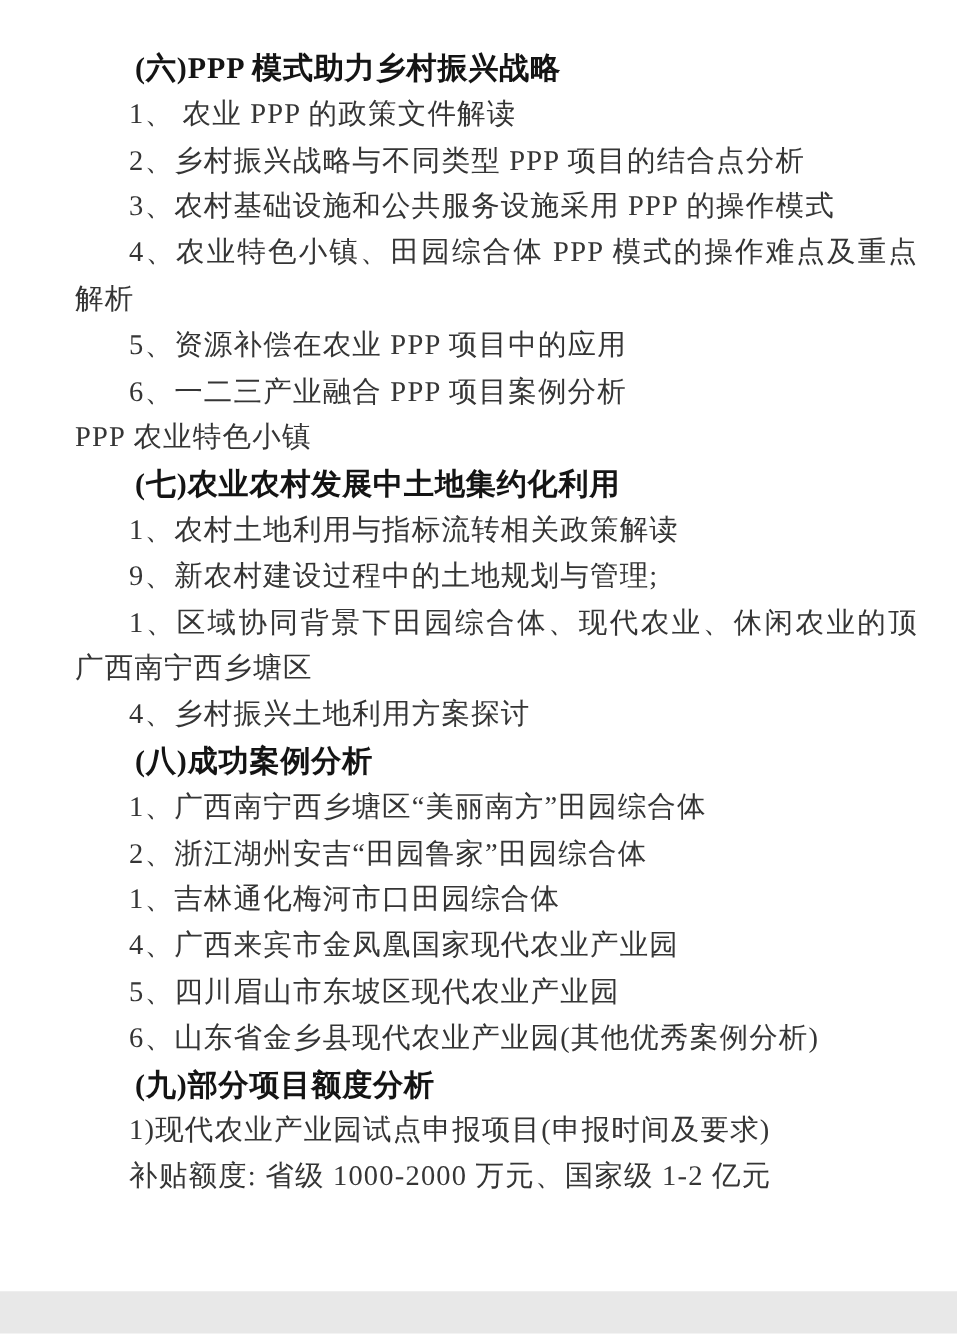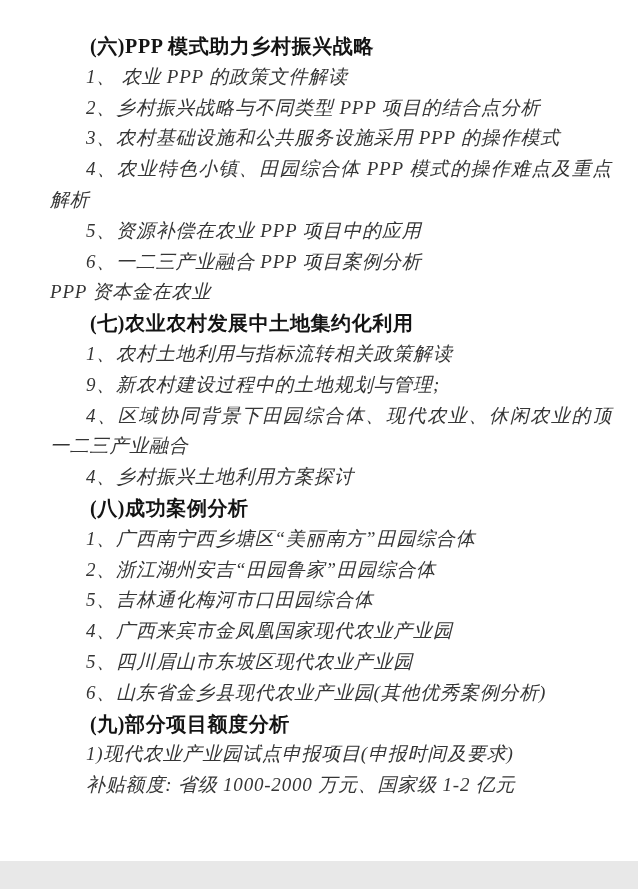--- a/index.html
+++ b/index.html
@@ -28,21 +28,21 @@
   }
   .heading {
     font-weight: 700;
     font-size: 20px;
     color: var(--heading-color, #141414);
     text-indent: 40px;
     letter-spacing: 0.6px;
     white-space: nowrap;
   }
   .para { margin: 0; }
-  .ln { min-height: 30.8px; font-style: italic; }
+  .ln { min-height: 30.8px; }
   .ln.first { text-indent: 36px; }
   .ln.single { white-space: nowrap; }
   
   .ln.fill {
     text-align: justify;
     text-align-last: justify;
   }
   .ln.cont { text-indent: 0; }
 </style>
 </head>
@@ -64,45 +64,45 @@
         <div class="ln first fill">4、农业特色小镇、田园综合体 PPP 模式的操作难点及重点</div>
         <div class="ln cont">解析</div>
       </div>
       <div class="para">
         <div class="ln first single">5、资源补偿在农业 PPP 项目中的应用</div>
       </div>
       <div class="para">
         <div class="ln first single">6、一二三产业融合 PPP 项目案例分析</div>
       </div>
       <div class="para">
-        <div class="ln cont">PPP 资本金在农业</div>
+        <div class="ln cont">PPP 农业特色小镇</div>
       </div>
       <div class="heading">(七)农业农村发展中土地集约化利用</div>
       <div class="para">
         <div class="ln first single">1、农村土地利用与指标流转相关政策解读</div>
       </div>
       <div class="para">
         <div class="ln first single">9、新农村建设过程中的土地规划与管理;</div>
       </div>
       <div class="para">
-        <div class="ln first fill">4、区域协同背景下田园综合体、现代农业、休闲农业的顶</div>
-        <div class="ln cont">一二三产业融合</div>
+        <div class="ln first fill">1、区域协同背景下田园综合体、现代农业、休闲农业的顶</div>
+        <div class="ln cont">广西南宁西乡塘区</div>
       </div>
       <div class="para">
         <div class="ln first single">4、乡村振兴土地利用方案探讨</div>
       </div>
       <div class="heading">(八)成功案例分析</div>
       <div class="para">
         <div class="ln first single">1、广西南宁西乡塘区“美丽南方”田园综合体</div>
       </div>
       <div class="para">
         <div class="ln first single">2、浙江湖州安吉“田园鲁家”田园综合体</div>
       </div>
       <div class="para">
-        <div class="ln first single">5、吉林通化梅河市口田园综合体</div>
+        <div class="ln first single">1、吉林通化梅河市口田园综合体</div>
       </div>
       <div class="para">
         <div class="ln first single">4、广西来宾市金凤凰国家现代农业产业园</div>
       </div>
       <div class="para">
         <div class="ln first single">5、四川眉山市东坡区现代农业产业园</div>
       </div>
       <div class="para">
         <div class="ln first single">6、山东省金乡县现代农业产业园(其他优秀案例分析)</div>
       </div>

